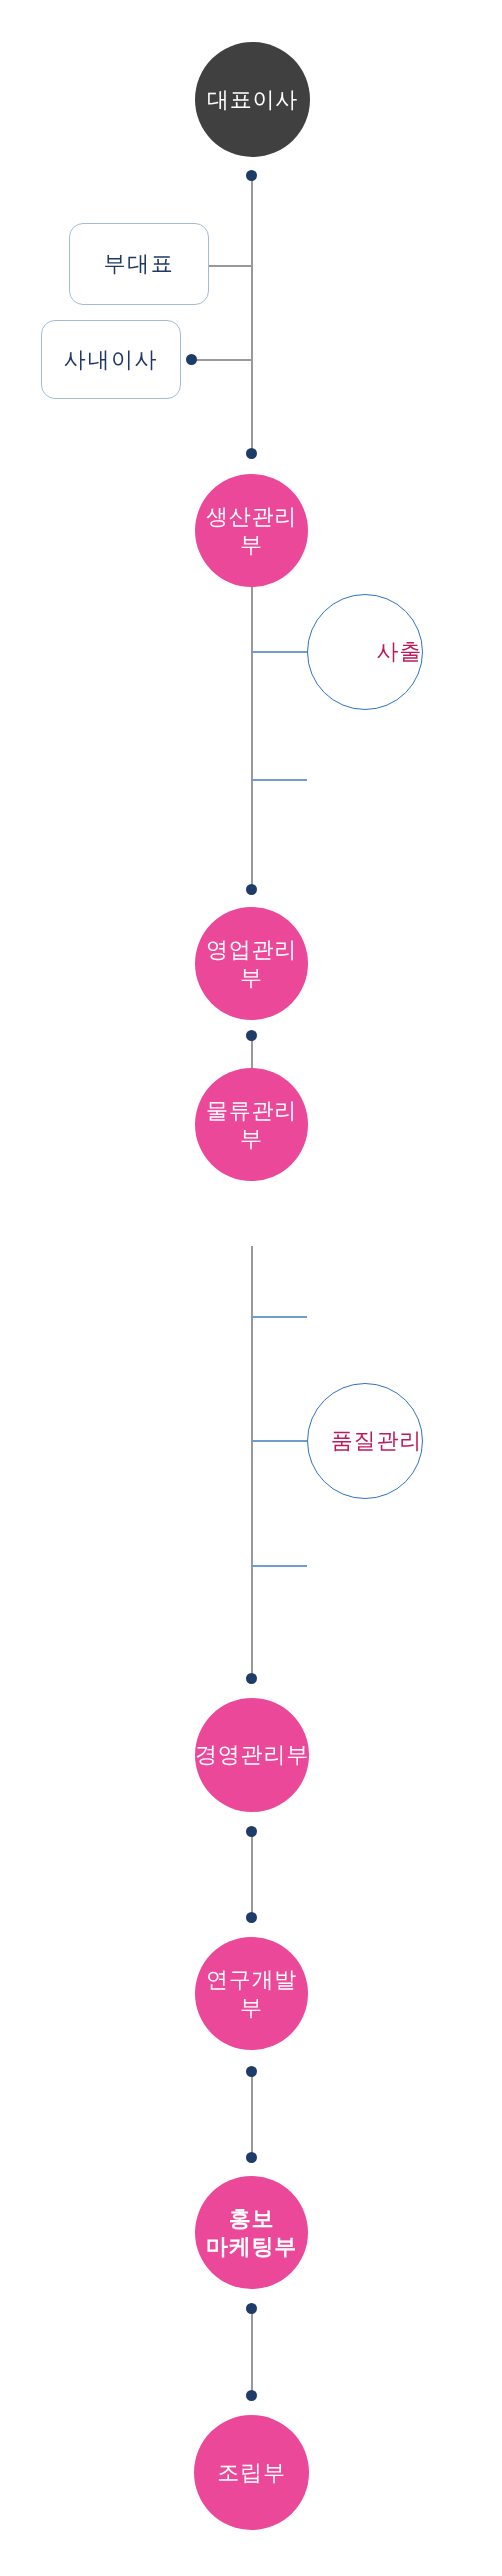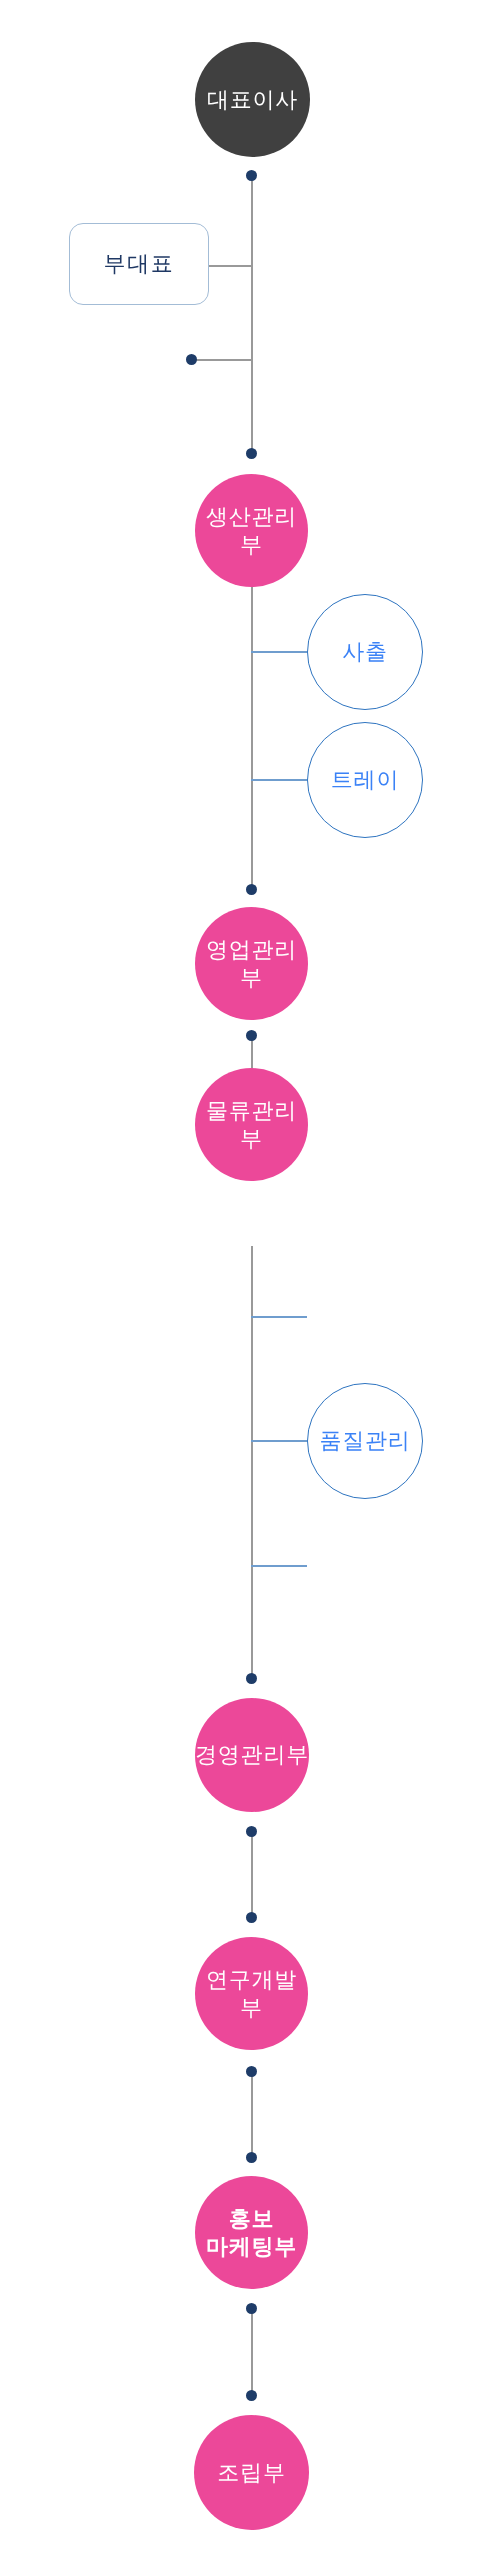--- a/index.html
+++ b/index.html
@@ -32,21 +32,22 @@
     background: #404040;
     color: #ffffff;
   }
   .circle.dept {
     background: #ec4899;
     color: #ffffff;
   }
   .circle.team {
     background: #ffffff;
     border: 1.2px solid #2e74c0;
-    color: #3b82f6;
+    color: #be185d;
+    justify-content: flex-end;
   }
   .circle .lbl { white-space: pre-line; }
   .stub-box {
     position: absolute;
     box-sizing: border-box;
     background: #ffffff;
     border: 1.6px solid #a3bcd6;
     border-radius: 14px;
     color: #1f3864;
     font-size: 22px;
@@ -119,30 +120,30 @@
   <div class="dot" style="left:246px; top:2303px;"></div>
   <div class="dot" style="left:246px; top:2390px;"></div>
 
   <div class="circle root" style="left:195px; top:42px; width:115px; height:115px;">
     <span class="lbl">대표이사</span>
   </div>
 
   <div class="stub-box" style="left:41px; top:223px; width:140px; height:82px;margin-left:28px;">
     <span class="lbl">부대표</span>
   </div>
+  <div class="stub-box" style="left:41px; top:320px; width:140px; height:79px;">
+    <span class="lbl">사내이사</span>
+  </div>
 
   <div class="circle dept" style="left:195px; top:474px; width:113px; height:113px;">
     <span class="lbl">생산관리부</span>
   </div>
 
   <div class="circle team" style="left:307px; top:594px; width:116px; height:116px;">
     <span class="lbl">사출</span>
-  </div>
-  <div class="circle team" style="left:307px; top:722px; width:116px; height:116px;">
-    <span class="lbl">트레이</span>
   </div>
 
   <div class="circle dept" style="left:195px; top:907px; width:113px; height:113px;">
     <span class="lbl">영업관리부</span>
   </div>
 
   <div class="circle dept" style="left:195px; top:1068px; width:113px; height:113px;">
     <span class="lbl">물류관리부</span>
   </div>
 

